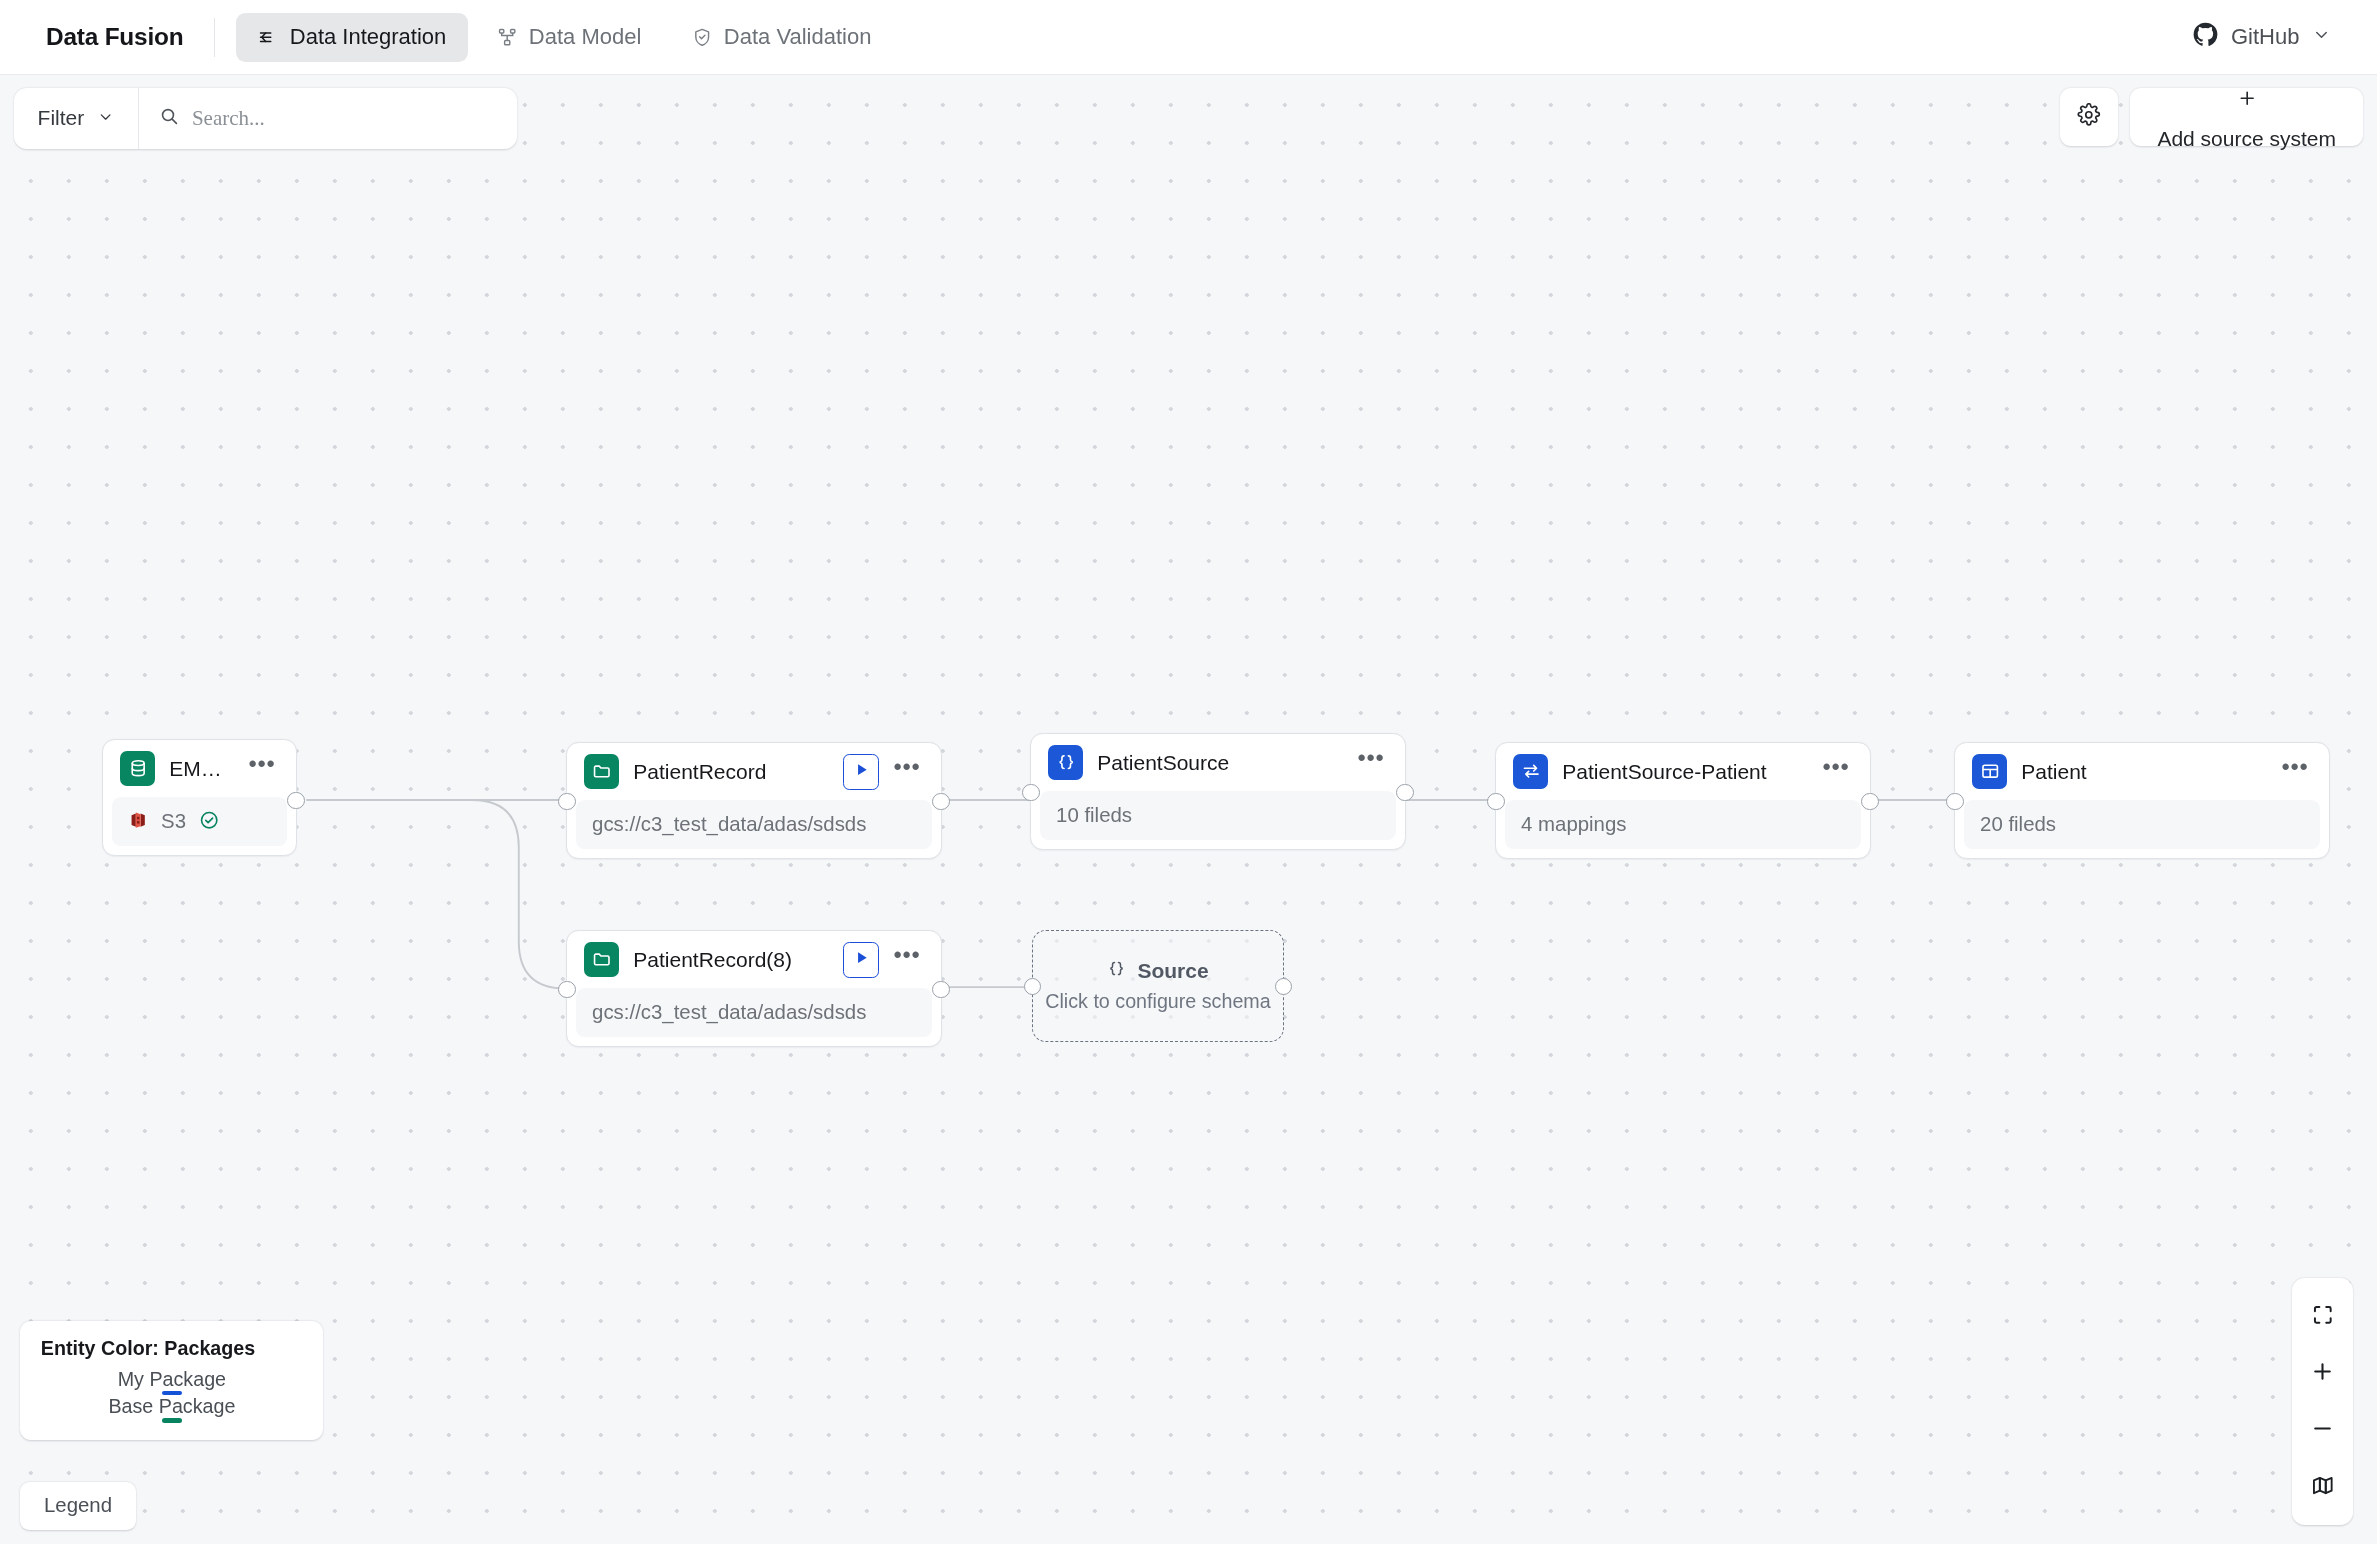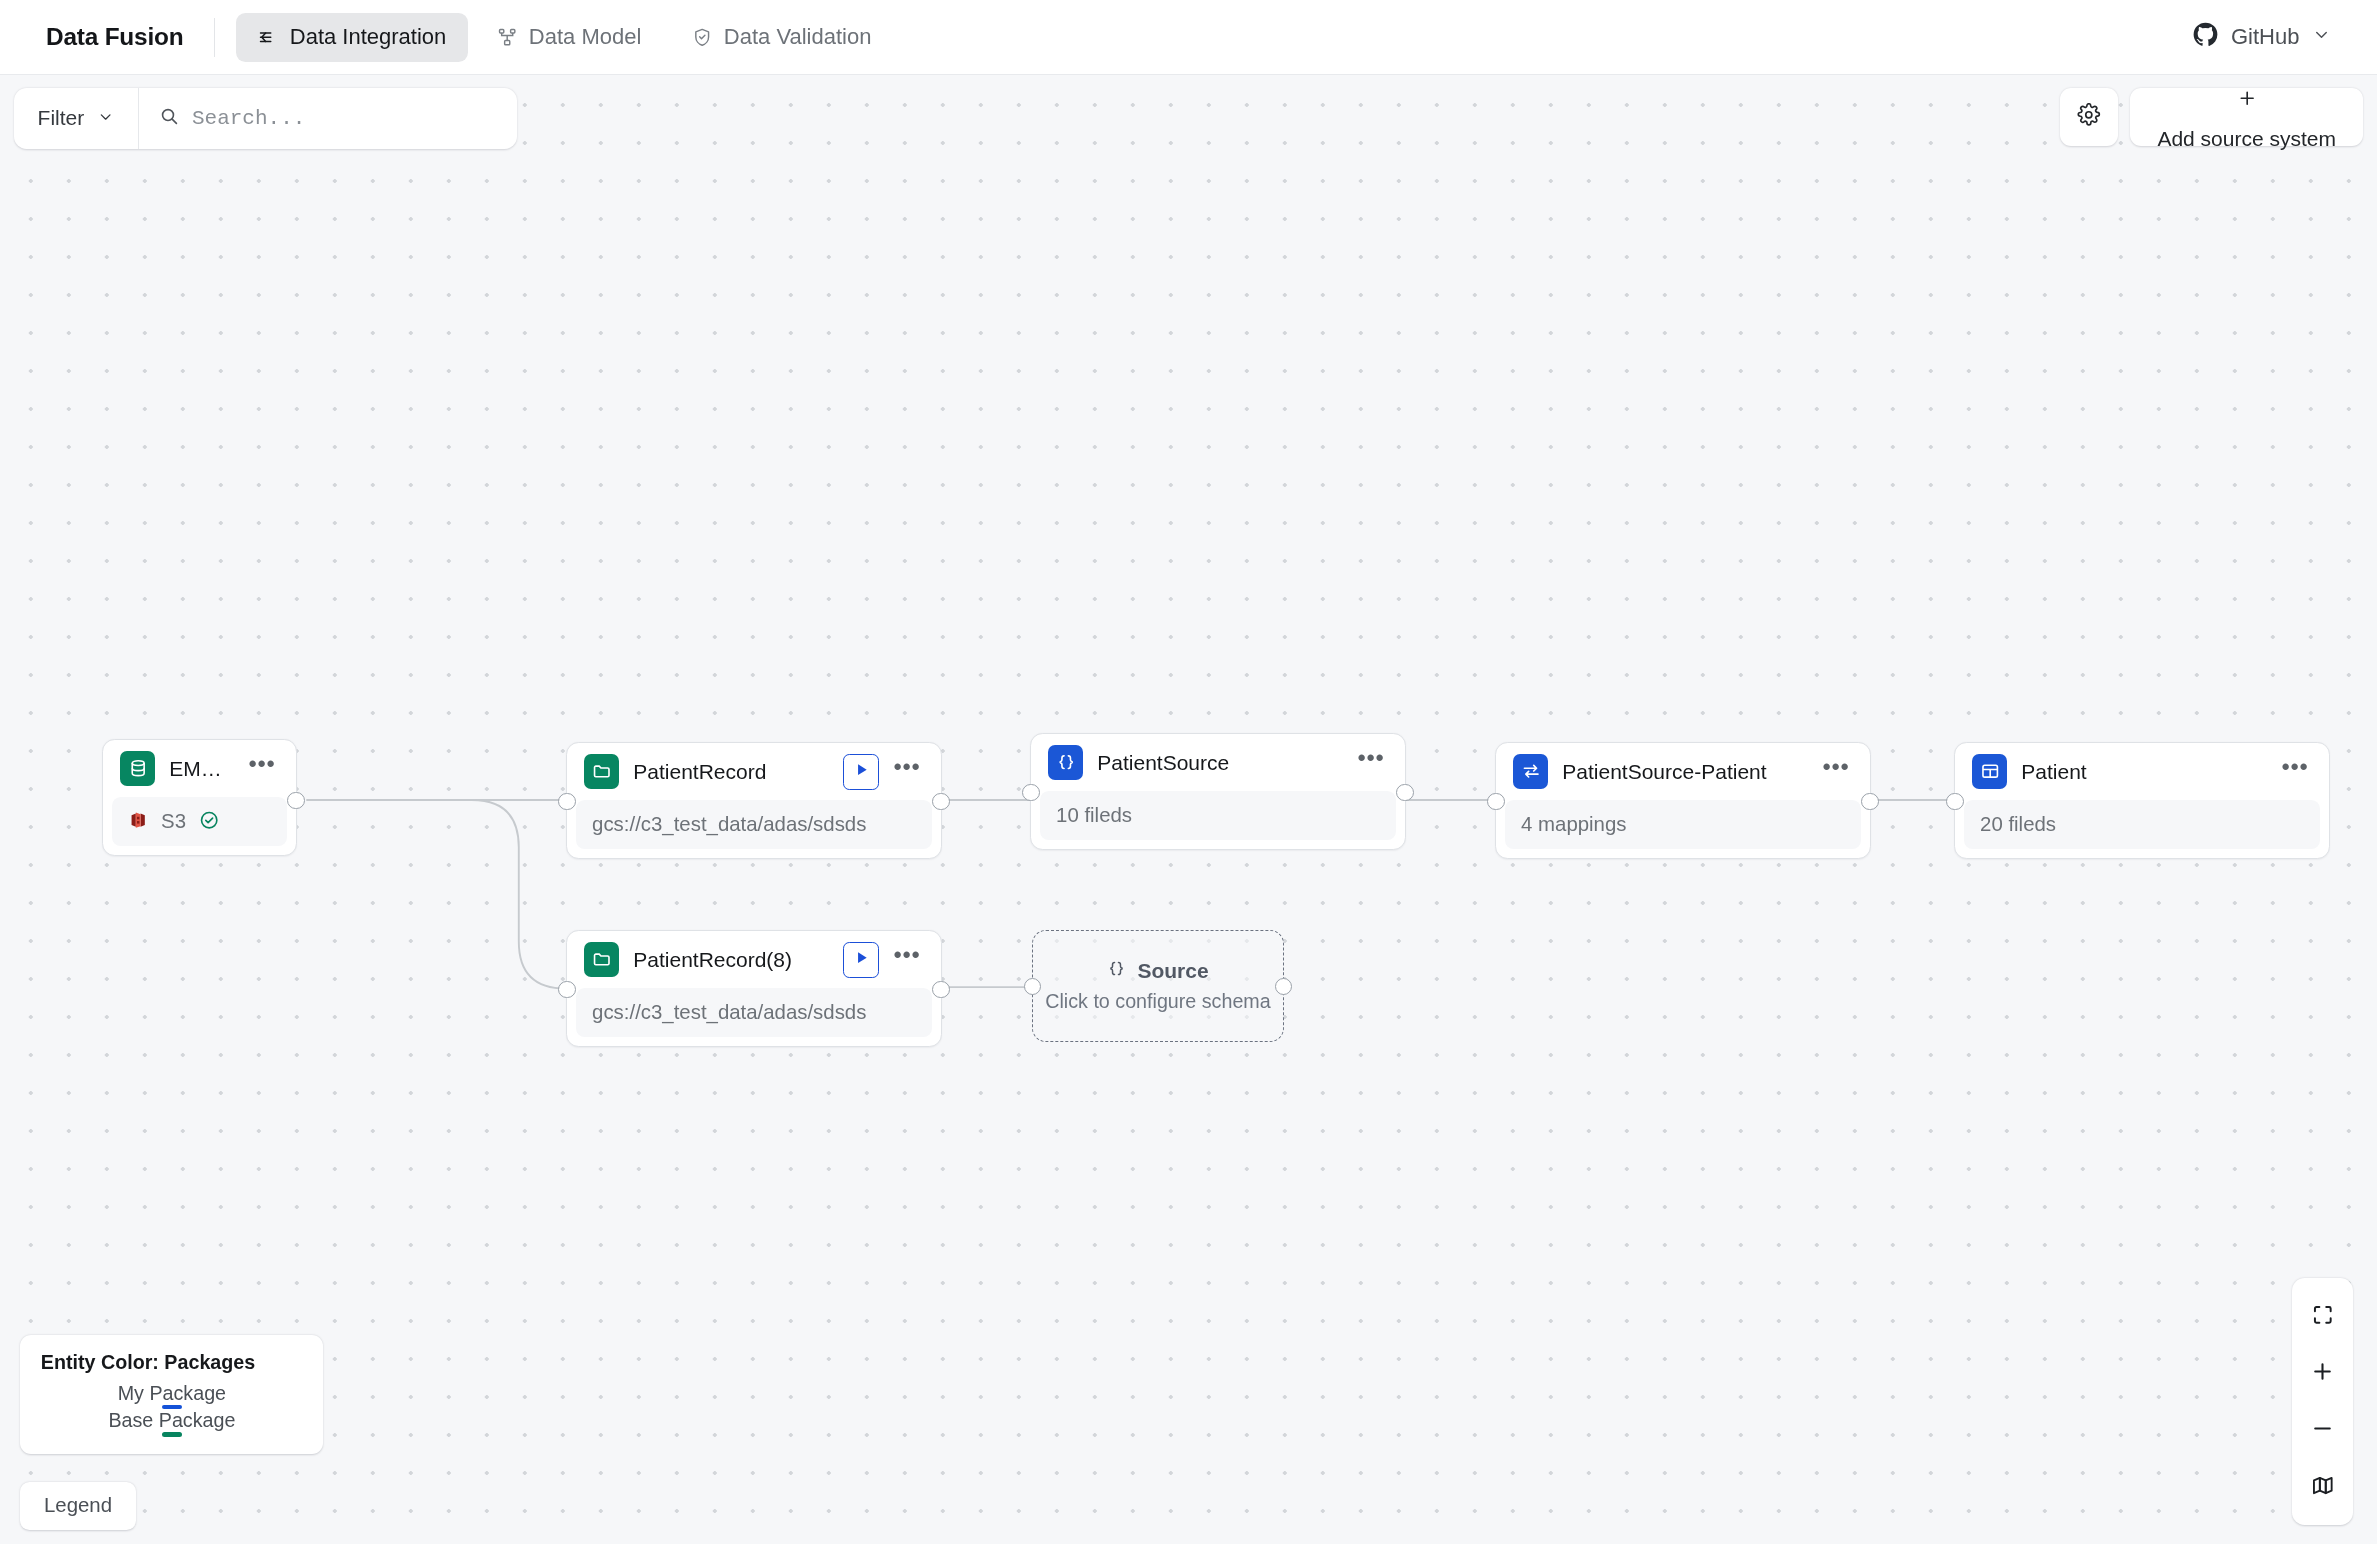--- a/index.html
+++ b/index.html
@@ -70,21 +70,21 @@
     padding: 0 23.6px; cursor: pointer;
     font-size: 21px; color: #35393e;
   }
   .vsep { width: 0.8px; background: #e6e8eb; margin: 0; align-self: stretch; }
   .search-wrap {
     flex: 1 1 auto; display: flex; align-items: center;
     gap: 12.6px; padding: 0 20.4px; cursor: text;
   }
   .search-input {
     border: none; outline: none; background: transparent;
-    font-family: Liberation Mono, monospace;
+    font-family: Liberation Serif, serif;
     font-size: 21px; color: #15803d; width: 100%;
   }
   .search-input::placeholder { color: #8b9096; }
 
   .topright {
     position: absolute; top: 12.6px; right: 14px;
     display: flex; align-items: center; gap: 12.6px;
     z-index: 30;
   }
   .icon-btn {
@@ -165,21 +165,21 @@
     align-items: center; justify-content: center; gap: 7.9px;
   }
   .dashed-title {
     display: flex; align-items: center; gap: 11px;
     font-size: 21px; font-weight: 700; color: #515864;
   }
   .dashed-sub { font-size: 19.7px; color: #6f7681; }
 
   
   .legend-card {
-    position: absolute; left: 20.4px; bottom: 90px;
+    position: absolute; left: 20.4px; bottom: 104px;
     width: 303px; background: #fff; border-radius: 11px;
     box-shadow: 0 0.8px 2.4px rgba(16,24,40,.12), 0 0.8px 1.6px rgba(16,24,40,.06);
     padding: 15.7px 20.4px 17.3px 20.4px; z-index: 30;
   }
   .legend-title { font-size: 19.7px; font-weight: 700; color: #16181b; margin-bottom: 7.9px;}
   .legend-row {
     display: flex; align-items: center; justify-content: space-between;
     height: 27.5px;
     flex-direction: column;
   }

